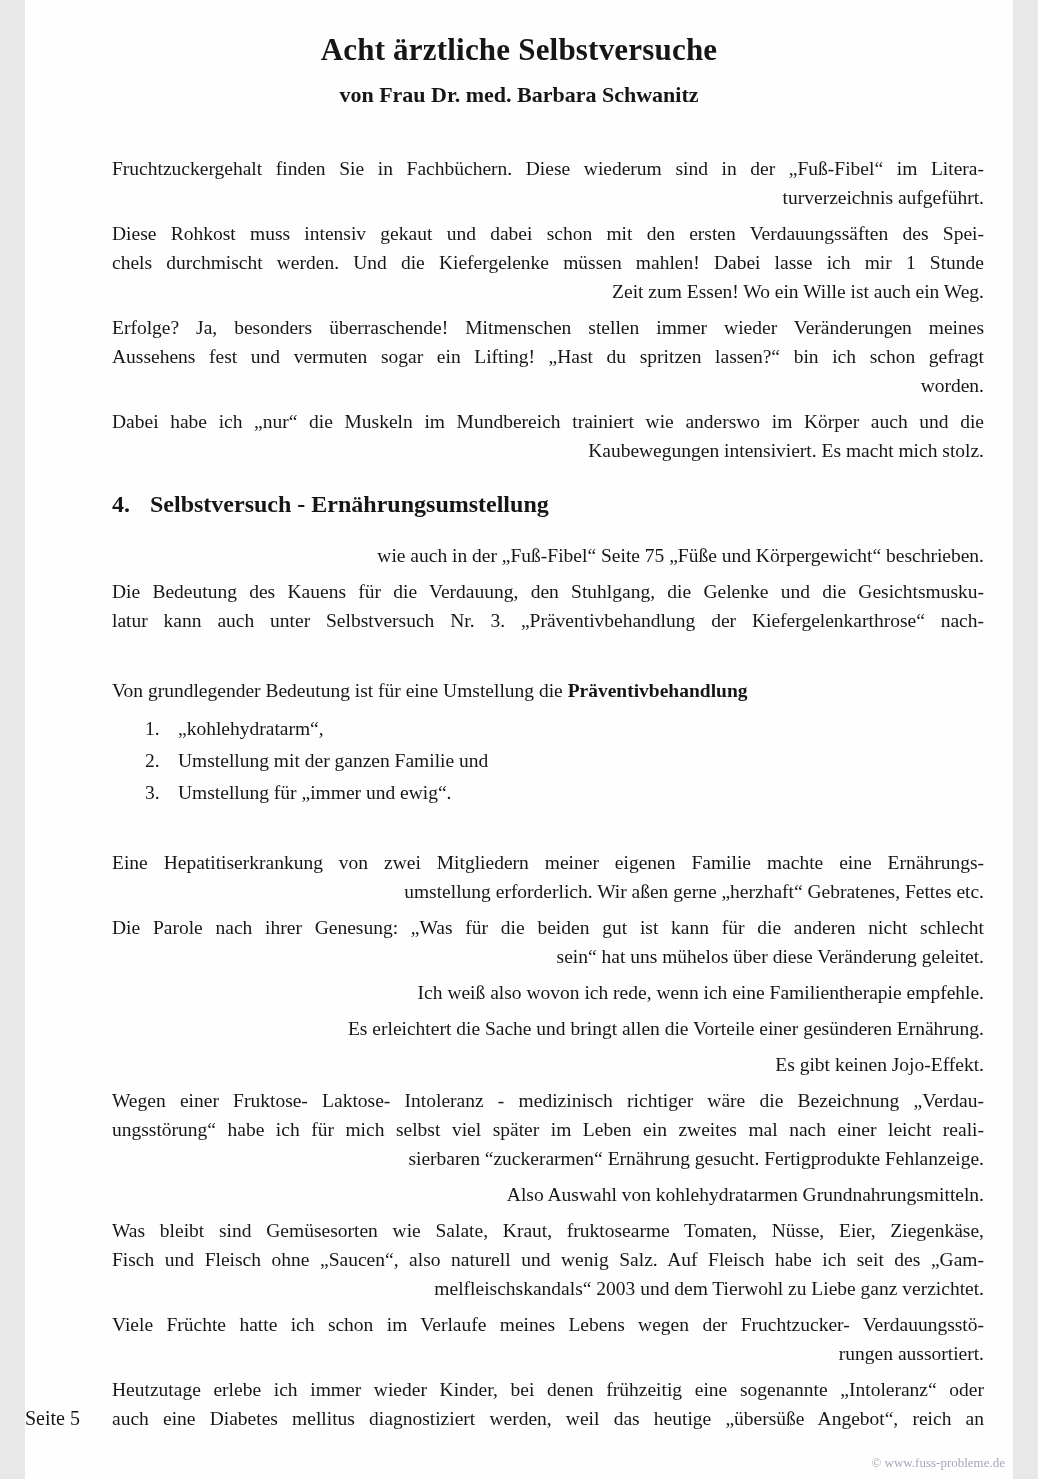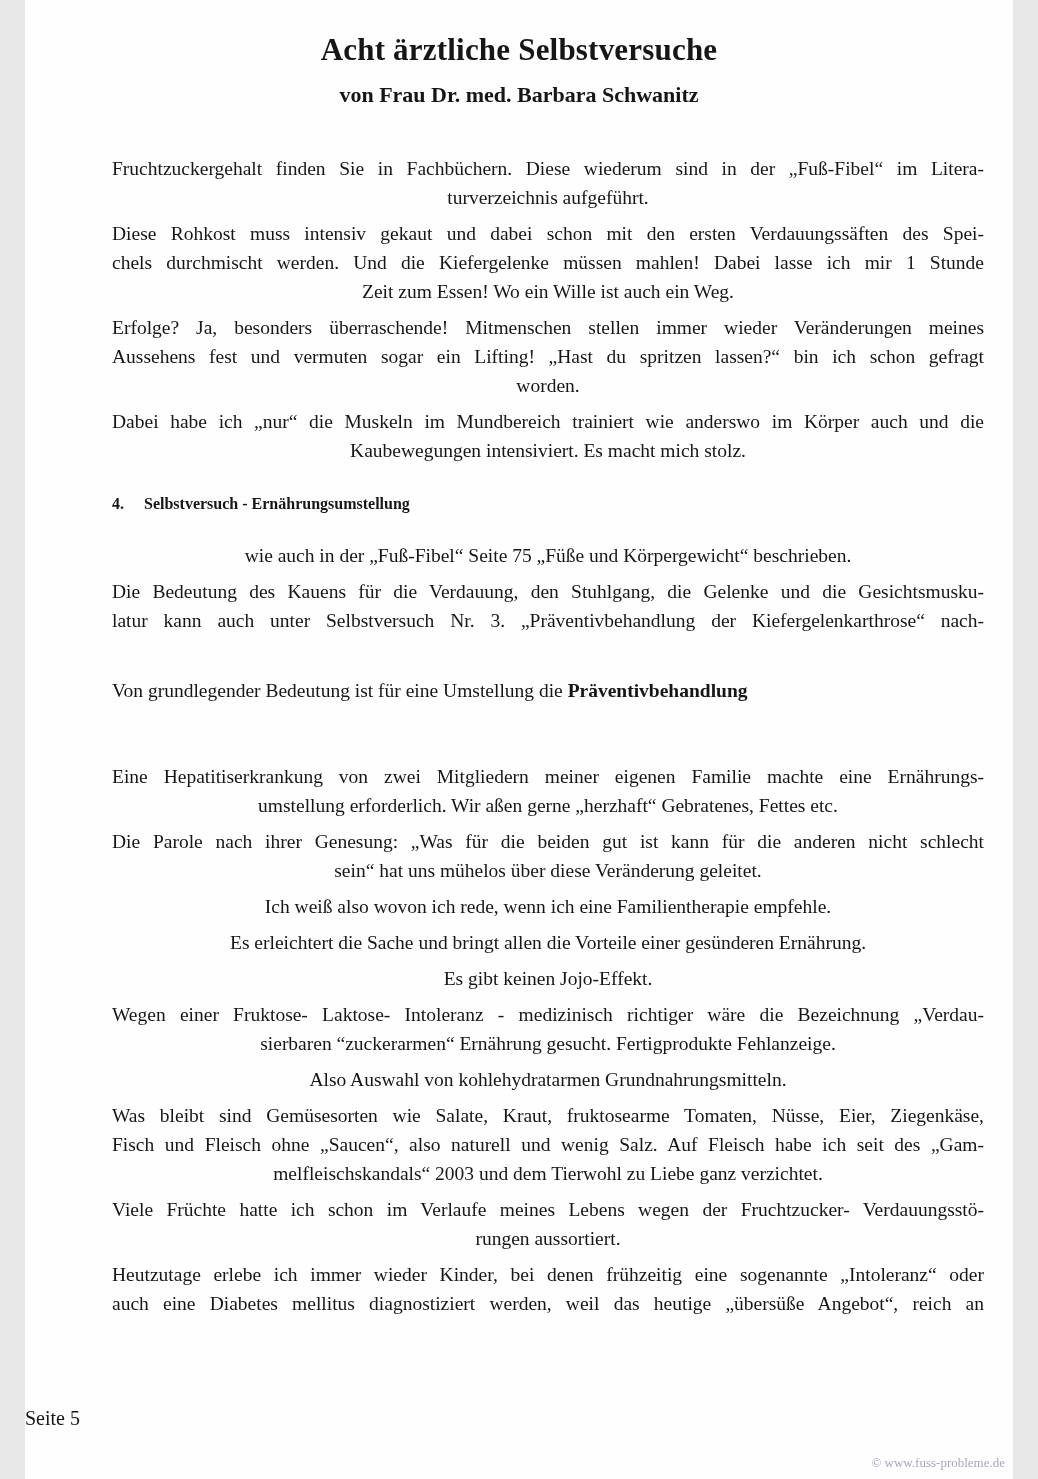--- a/index.html
+++ b/index.html
@@ -31,35 +31,35 @@
     margin-top: 10px;
   }
   .doc-body {
     position: absolute;
     left: 87px;
     top: 154px;
     width: 872px;
   }
   .doc-body > :first-child { margin-top: 0; }
   .para { margin-top: 7px; }
-  .para.space-before { margin-top: 57px; }
+  .para.space-before { margin-top: 41px; }
   .line {
     font-size: 19.5px;
     line-height: 29px;
-    text-align: center;
+    text-align: right;
     white-space: normal;
   }
   .line.just {
     text-align: justify;
     text-align-last: justify;
   }
   .heading {
     margin-top: 23px;
     margin-bottom: 21px;
-    font-size: 16px;
+    font-size: 24px;
     font-weight: bold;
     line-height: 32px;
   }
   .heading .h-num { margin-right: 20px; }
   .rich-para {
     font-size: 19.5px;
     line-height: 29px;
     margin-top: 7px;
   }
   .rich-para.space-before { margin-top: 41px; }
@@ -123,39 +123,45 @@
       </div>
       <div class="heading"><span class="h-num">4.</span><span class="h-text">Selbstversuch - Ernährungsumstellung</span></div>
       <div class="para">
         <div class="line">wie auch in der „Fuß-Fibel“ Seite 75 „Füße und Körpergewicht“ beschrieben.</div>
       </div>
       <div class="para">
         <div class="line just">Die Bedeutung des Kauens für die Verdauung, den Stuhlgang, die Gelenke und die Gesichtsmusku-</div>
         <div class="line just">latur kann auch unter Selbstversuch Nr. 3. „Präventivbehandlung der Kiefergelenkarthrose“ nach-</div>
       </div>
       <div class="rich-para space-before"><span class="">Von grundlegender Bedeutung ist für eine Umstellung die </span><span class="bold">Präventivbehandlung</span></div>
+      <div class="list">
+        <div class="list-item"><span class="li-num">1.</span><span>„kohlehydratarm“,</span></div>
+        <div class="list-item"><span class="li-num">2.</span><span>Umstellung mit der ganzen Familie und</span></div>
+        <div class="list-item"><span class="li-num">3.</span><span>Umstellung für „immer und ewig“.</span></div>
+      </div>
       <div class="para space-before">
         <div class="line just">Eine Hepatitiserkrankung von zwei Mitgliedern meiner eigenen Familie machte eine Ernährungs-</div>
         <div class="line">umstellung erforderlich. Wir aßen gerne „herzhaft“ Gebratenes, Fettes etc.</div>
       </div>
       <div class="para">
         <div class="line just">Die Parole nach ihrer Genesung: „Was für die beiden gut ist kann für die anderen nicht schlecht</div>
         <div class="line">sein“ hat uns mühelos über diese Veränderung geleitet.</div>
       </div>
       <div class="para">
         <div class="line">Ich weiß also wovon ich rede, wenn ich eine Familientherapie empfehle.</div>
       </div>
       <div class="para">
         <div class="line">Es erleichtert die Sache und bringt allen die Vorteile einer gesünderen Ernährung.</div>
       </div>
       <div class="para">
         <div class="line">Es gibt keinen Jojo-Effekt.</div>
       </div>
       <div class="para">
         <div class="line just">Wegen einer Fruktose- Laktose- Intoleranz - medizinisch richtiger wäre die Bezeichnung „Verdau-</div>
+        <div class="line just">ungsstörung“ habe ich für mich selbst viel später im Leben ein zweites mal nach einer leicht reali-</div>
         <div class="line">sierbaren “zuckerarmen“ Ernährung gesucht. Fertigprodukte Fehlanzeige.</div>
       </div>
       <div class="para">
         <div class="line">Also Auswahl von kohlehydratarmen Grundnahrungsmitteln.</div>
       </div>
       <div class="para">
         <div class="line just">Was bleibt sind Gemüsesorten wie Salate, Kraut, fruktosearme Tomaten, Nüsse, Eier, Ziegenkäse,</div>
         <div class="line just">Fisch und Fleisch ohne „Saucen“, also naturell und wenig Salz. Auf Fleisch habe ich seit des „Gam-</div>
         <div class="line">melfleischskandals“ 2003 und dem Tierwohl zu Liebe ganz verzichtet.</div>
       </div>

